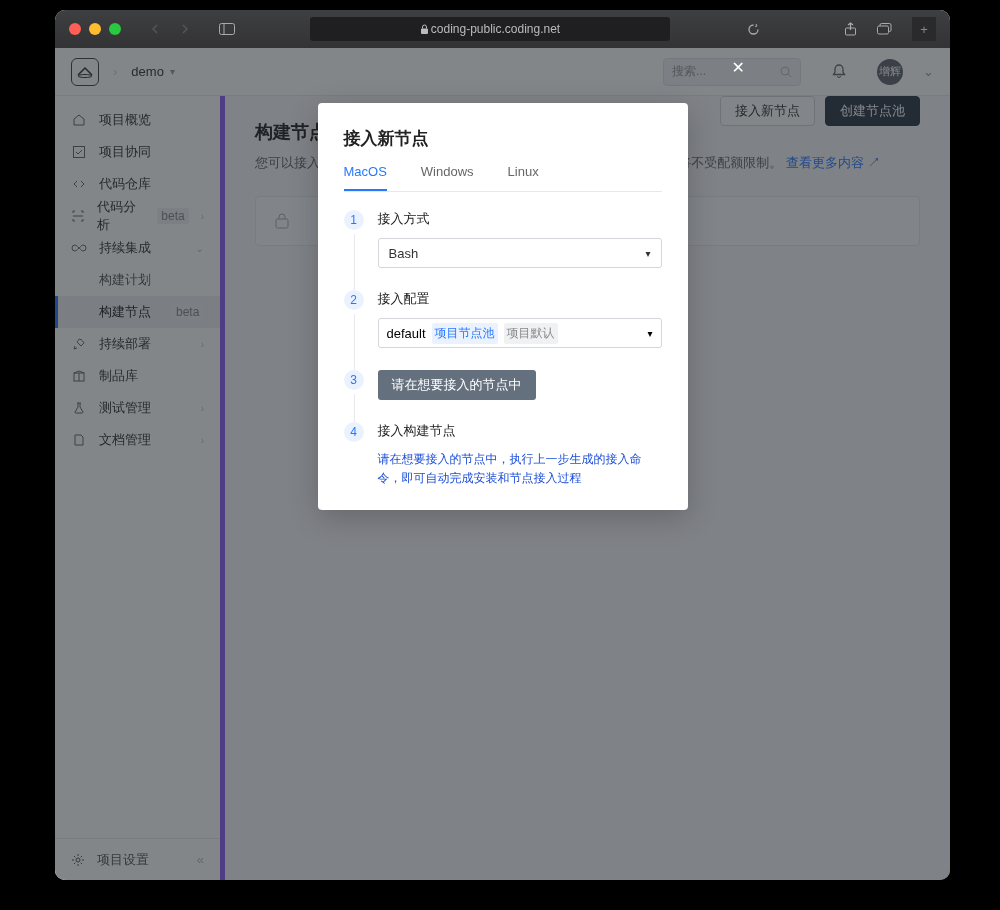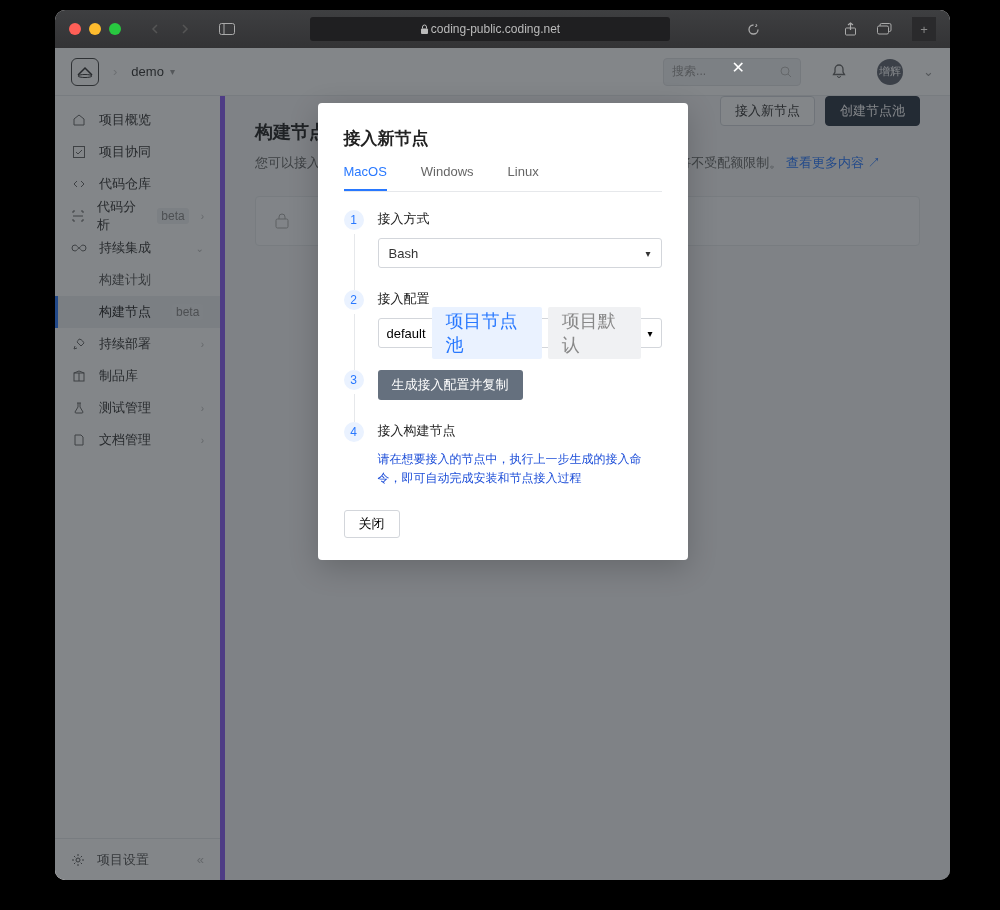--- a/index.html
+++ b/index.html
@@ -109,21 +109,21 @@
 
 .steps{display:flex;flex-direction:column;gap:22px}
 .step{display:flex;gap:14px;position:relative}
 .step:not(:last-child)::after{content:"";position:absolute;left:10px;top:24px;bottom:-22px;width:1px;background:#e6e8eb}
 .stepnum{width:20px;height:20px;border-radius:50%;background:#eaf2ff;color:#2878ff;font-size:12px;display:flex;align-items:center;justify-content:center;flex-shrink:0}
 .stepbody{flex:1}
 .stlabel{font-size:13px;color:#222;margin-bottom:10px}
 .select{height:30px;border:1px solid #d3d6db;border-radius:3px;display:flex;align-items:center;padding:0 10px;font-size:13px;color:#333;justify-content:space-between;cursor:pointer}
 .select .caret{font-size:10px;color:#333}
 .multisel{height:30px;border:1px solid #d3d6db;border-radius:3px;display:flex;align-items:center;padding:0 8px;gap:6px;font-size:13px}
-.chip{background:#eaf2ff;color:#2878ff;padding:2px 14px;border-radius:2px;font-size:18px}
+.chip{background:#eaf2ff;color:#2878ff;padding:2px 3px;border-radius:2px;font-size:12px}
 .chip.gray{background:#f0f1f3;color:#888}
 .multisel .caret{margin-left:auto;font-size:10px}
 .checkrow{display:flex;align-items:center;gap:8px;margin-top:12px;font-size:13px;color:#444}
 .checkbox{width:14px;height:14px;border:1px solid #c6c9cf;border-radius:2px}
 .qmark{width:14px;height:14px;border:1px solid #c6c9cf;border-radius:50%;display:flex;align-items:center;justify-content:center;font-size:10px;color:#999;margin-left:4px}
 .genbtn{height:30px;background:#65707e;color:#fff;border-radius:3px;display:inline-flex;align-items:center;padding:0 14px;font-size:13px;cursor:pointer}
 .helptext{font-size:12px;color:#1d4ed8;line-height:1.6;margin-top:8px}
 .modal-foot{margin-top:22px}
 .closebtn{height:28px;padding:0 14px;border:1px solid #d3d6db;border-radius:3px;background:#fff;font-size:13px;display:inline-flex;align-items:center;cursor:pointer}
 
@@ -380,32 +380,27 @@
               <span class="chip">项目节点池</span>
               <span class="chip gray">项目默认</span>
               <span class="caret">▾</span>
             </div>
           </div>
         </div>
         <div class="step">
           <div class="stepnum">3</div>
           <div class="stepbody">
             <div class="genbtn">
-                <span>生成接入配置并复制</span>
+                <span>请在想要接入的节点中</span>
               </div>
           </div>
         </div>
         <div class="step">
           <div class="stepnum">4</div>
           <div class="stepbody">
             <div class="stlabel">接入构建节点</div>
             <div class="helptext">请在想要接入的节点中，执行上一步生成的接入命令，即可自动完成安装和节点接入过程</div>
           </div>
         </div>
       </div>
-      <div class="modal-foot">
-        <div class="closebtn">
-            <span>关闭</span>
-          </div>
-      </div>
     </div>
   </div>
 </div>
 
 </body></html>

